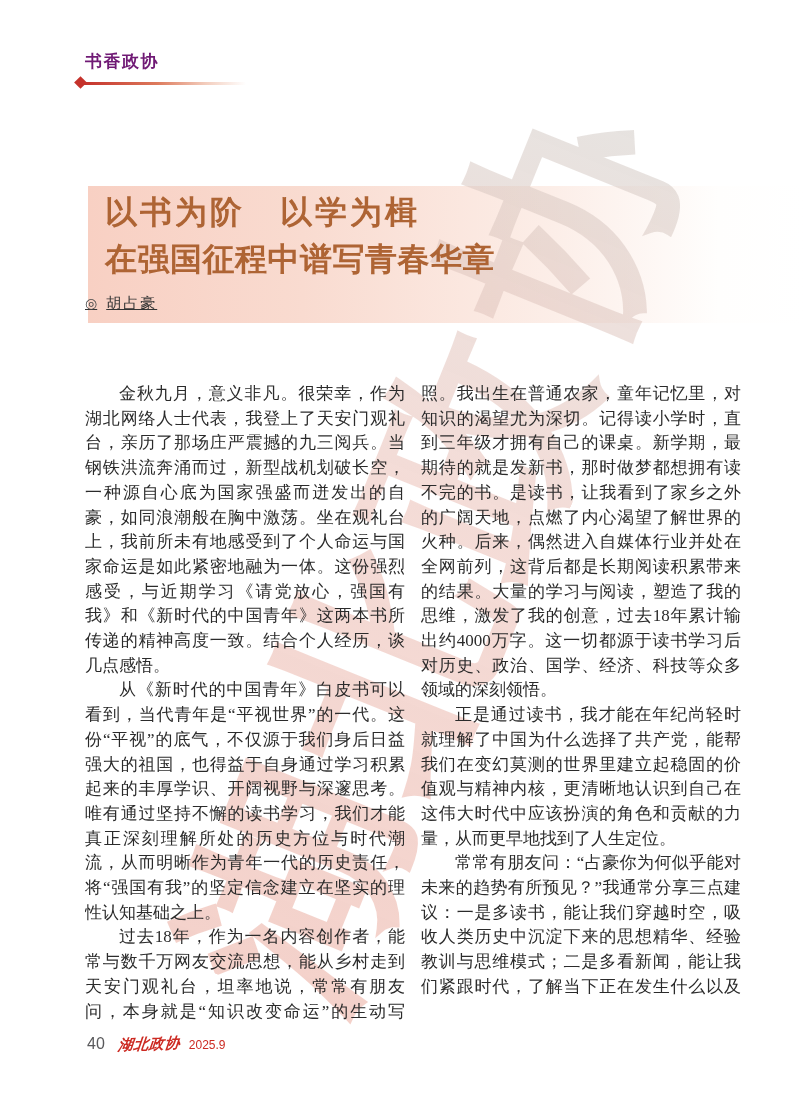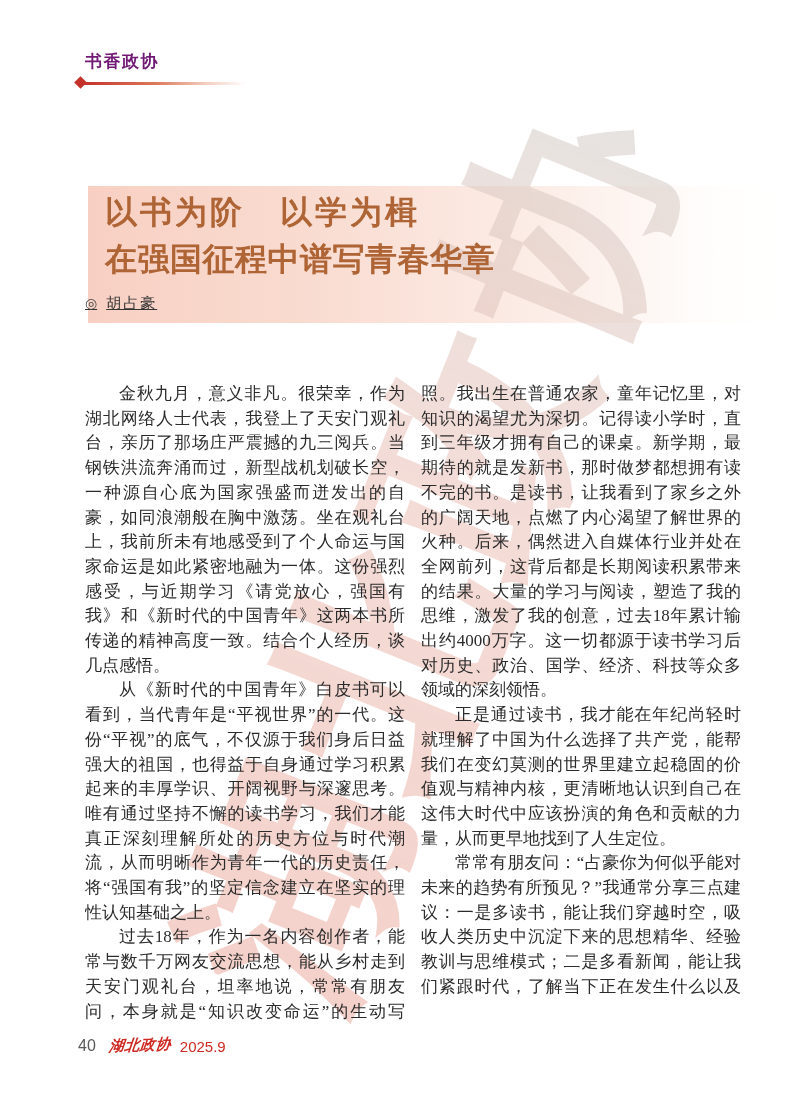--- a/index.html
+++ b/index.html
@@ -63,36 +63,36 @@
   .article {
     position:absolute; left:85px; top:382px; width:656px; height:652px;
     column-count:2; column-gap:16px; column-fill:auto;
     font-size:17px; line-height:24.7px; text-align:justify;
     color:#2b2b2b; z-index:2; overflow:hidden;
   }
   .article p { margin:0; padding:0; text-indent:2em; }
 
   
   .footer {
-    position:absolute; left:78px; top:1035px; z-index:2;
-    display:flex; align-items:flex-end;
+    position:absolute; left:87px; top:1035px; z-index:2;
+    display:flex; align-items:flex-start;
   }
   .page-number {
     font-family:"Liberation Sans","DejaVu Sans",sans-serif;
     font-size:16px; color:#59595b; margin-right:13px;
   }
   .journal-logo {
     color:#cc2a22; font-size:15px; font-weight:bold; font-style:italic;
     font-family:"DejaVu Serif","Liberation Serif",serif;
     transform:skewX(-8deg) rotate(-2deg); letter-spacing:0.5px;
     margin-right:9px;
   }
   .issue-date {
     font-family:"Liberation Sans","DejaVu Sans",sans-serif;
-    font-size:15px; color:#cc2a22; padding-top:3px;
+    font-size:12px; color:#cc2a22; padding-top:3px;
   }
 </style>
 </head>
 <body>
 
 <div class="page">
 
   <div class="title-band"></div>
 
   <div class="watermark">湖北政协</div>

